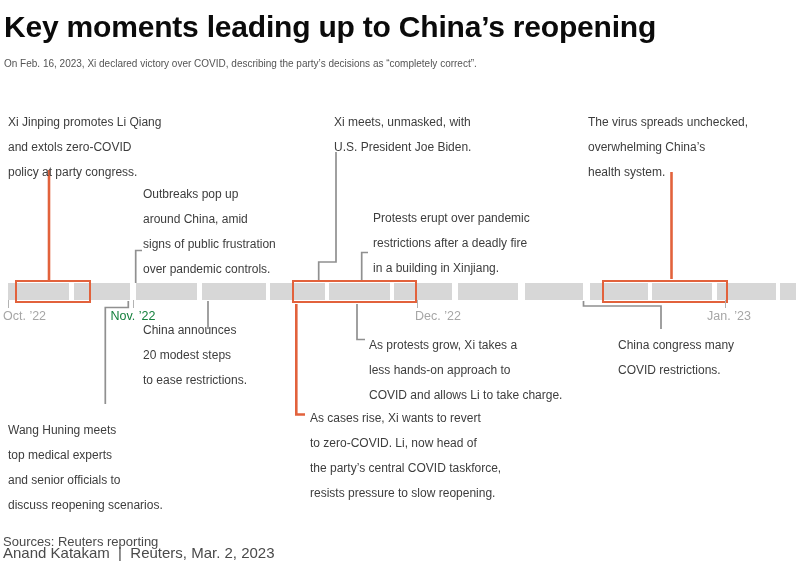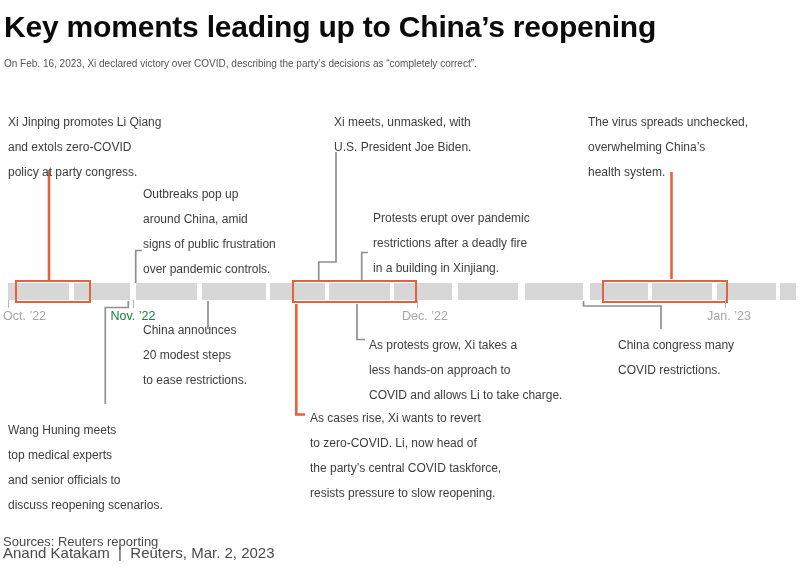--- a/index.html
+++ b/index.html
@@ -76,21 +76,21 @@
       <div class="seg" style="left: 717px; width: 59px; background: rgb(215, 215, 215);"></div>
       <div class="seg" style="left: 780px; width: 16px; background: rgb(215, 215, 215);"></div>
       <div class="hl" style="left: 15px; width: 72px; border-color: rgb(226, 98, 60);"></div>
       <div class="hl" style="left: 292px; width: 121px; border-color: rgb(226, 98, 60);"></div>
       <div class="hl" style="left: 602px; width: 122px; border-color: rgb(226, 98, 60);"></div>
       <div class="tick" style="left: 8px;"></div>
       <div class="month-label" style="left: 3px; color: rgb(166, 166, 166);">Oct. ’22</div>
       <div class="tick" style="left: 133px;"></div>
       <div class="month-label" style="left: 133px; color: #15803d; transform: translateX(-50%);">Nov. ’22</div>
       <div class="tick" style="left: 417px;"></div>
-      <div class="month-label" style="left: 425px; color: rgb(166, 166, 166); transform: translateX(-50%); text-align: right;">Dec. ’22</div>
+      <div class="month-label" style="left: 438px; color: rgb(166, 166, 166); transform: translateX(-50%); text-align: right;">Dec. ’22</div>
       <div class="tick" style="left: 725px;"></div>
       <div class="month-label" style="left: 729px; color: rgb(166, 166, 166); transform: translateX(-50%);">Jan. ’23</div>
     </div>
 
   <div class="note n-party">Xi Jinping promotes Li Qiang
 and extols zero-COVID
 policy at party congress.</div>
   <div class="note n-outbreaks">Outbreaks pop up
 around China, amid
 signs of public frustration

